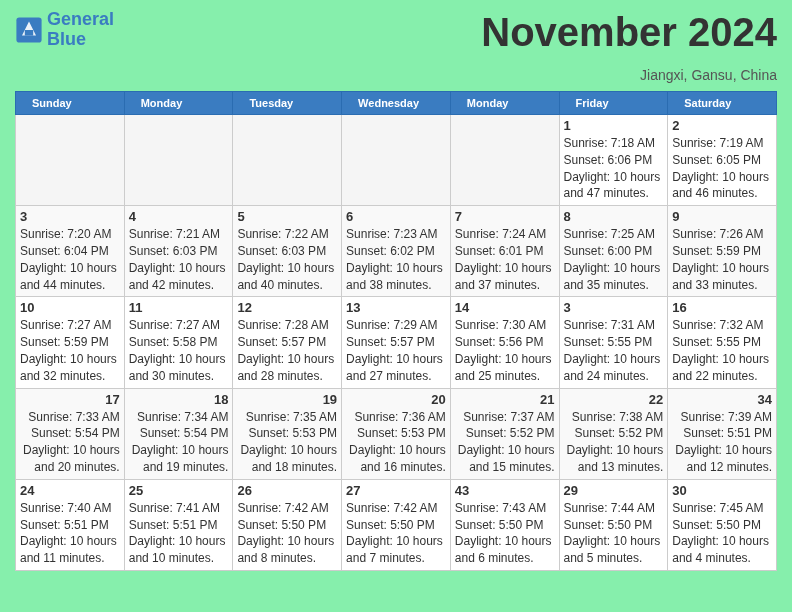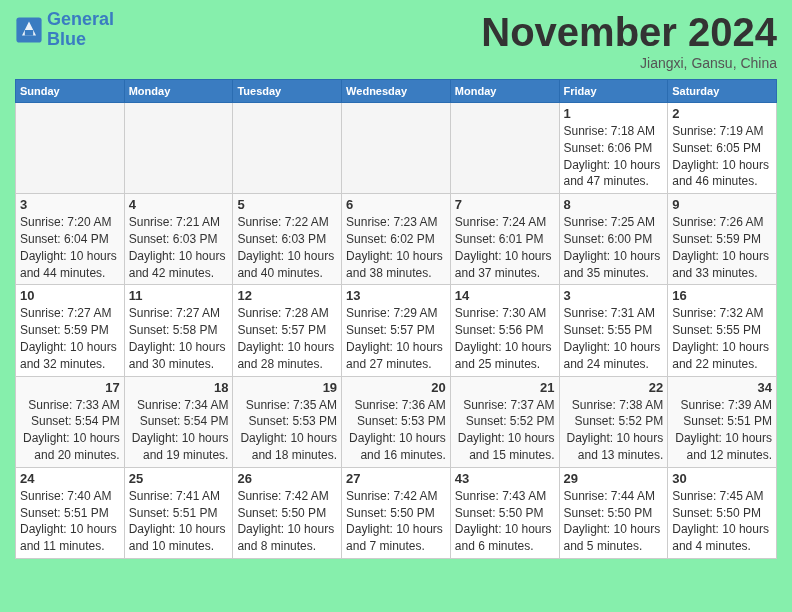--- a/index.html
+++ b/index.html
@@ -44,32 +44,33 @@
       text-align: right;
     }
     .month-title {
       font-size: 40px;
       font-weight: bold;
       color: #333;
     }
     .location {
       font-size: 14px;
       color: #555;
+      margin-top: 12px;
     }
     .calendar {
       width: 100%;
       border-collapse: collapse;
       table-layout: fixed;
     }
     .calendar th {
       background: #3a7cc1;
       color: #fff;
       font-size: 11px;
       font-weight: bold;
-      padding: 5px 4px;
+      padding: 5px 16px;
       text-align: left;
       border: 1px solid #2a6cb1;
     }
     .calendar td {
       border: 1px solid #ccc;
       vertical-align: top;
       padding: 3px 4px;
       font-size: 9.5px;
       color: #333;
       height: 82px;

